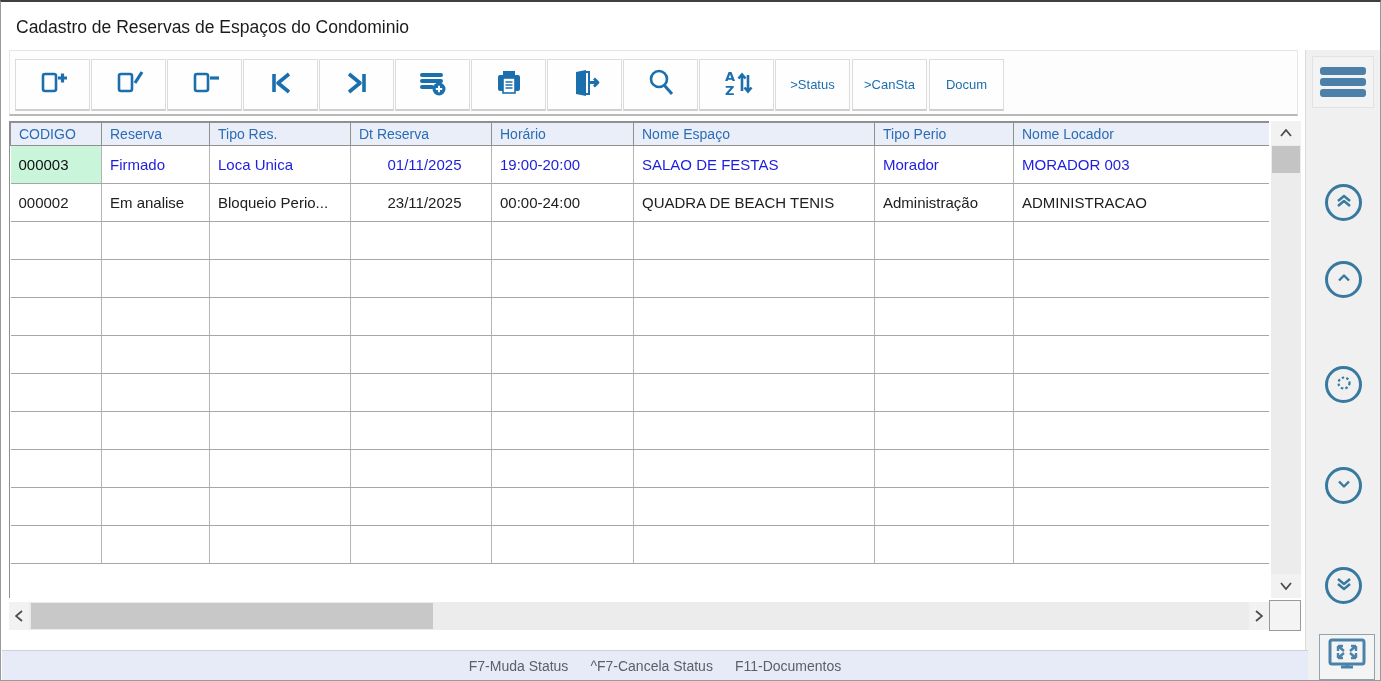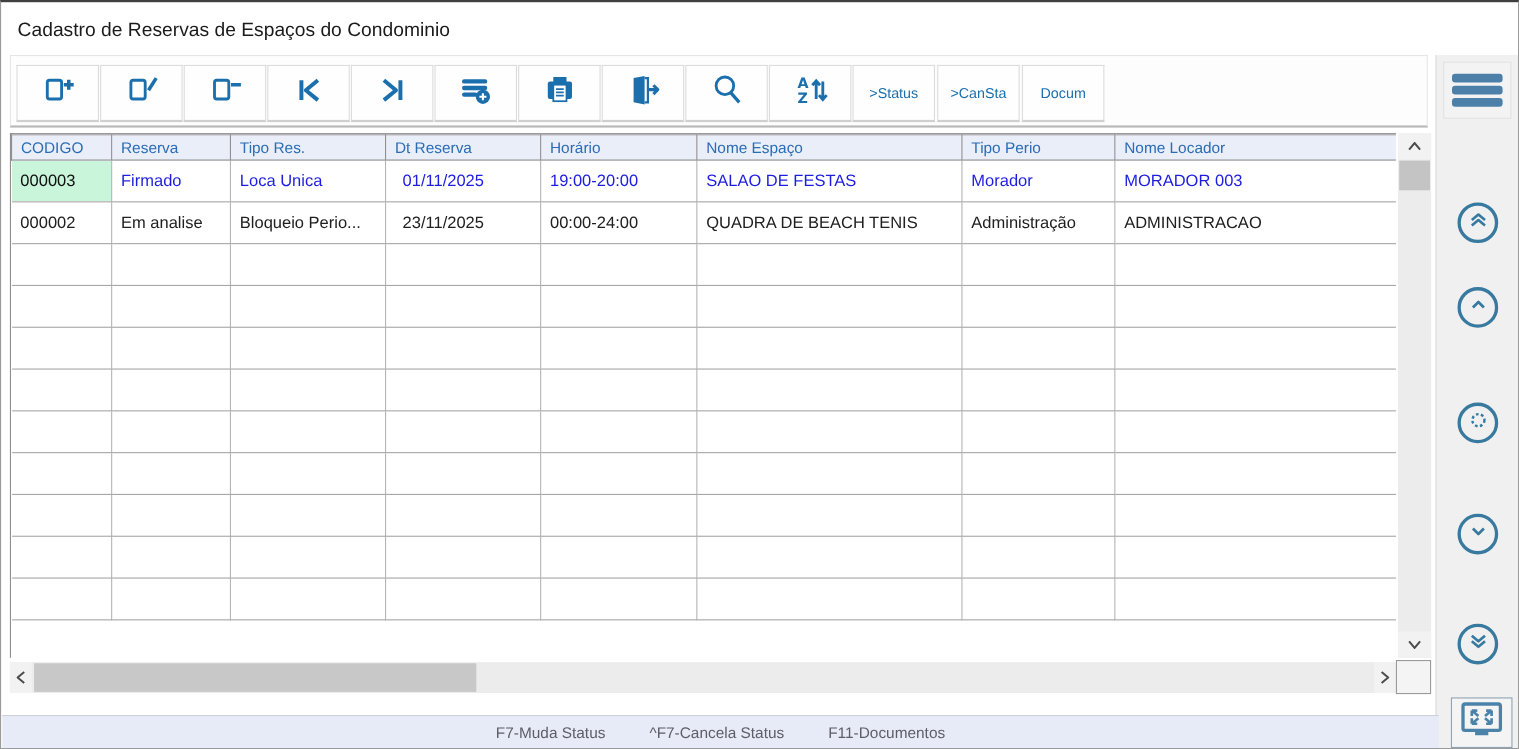--- a/index.html
+++ b/index.html
@@ -26,21 +26,21 @@
   .hamburger-btn i { display:block; width:46px; height:8px; border-radius:3px; background:#4d80a8; }
 
   
   .grid-wrap { position:absolute; left:8px; top:119px; width:1260px; height:477px; overflow:hidden;
                border-top:1px solid #8f8f8f; border-left:1px solid #8f8f8f; background:#fff; }
   table.grid { border-collapse:collapse; table-layout:fixed; width:1260px; }
   .grid th { height:23px; background:#e9eef9; color:#2b6cb5; font-weight:normal; font-size:14px;
              text-align:left; padding:0 8px; border:1px solid #909090; }
   .grid td { height:38px; font-size:15px; padding:0 8px; border-right:1px solid #b5b5b5;
              border-bottom:1px solid #a6a6a6; white-space:nowrap; overflow:hidden; background:#fff; }
-  .grid td:nth-child(4) { text-align:left;padding-left:15px; }
+  .grid td:nth-child(4) { text-align:center;padding-left:15px; }
   tr.row-blue td { color:#1d1de0; }
   tr.row-black td { color:#202020; }
   td.cell-selected { background:#c9f5da !important; color:#101010 !important; }
 
   
   .vscroll { position:absolute; left:1270px; top:119px; width:30px; height:477px; background:#ececec; }
   .vs-arrow { position:absolute; left:0; width:30px; height:24px; background:#f2f2f2;
               display:flex; align-items:center; justify-content:center; cursor:pointer; }
   .vs-arrow.up { top:0; } .vs-arrow.down { bottom:0; }
   .vs-thumb { position:absolute; left:1px; top:25px; width:28px; height:27px; background:#c4c4c4; cursor:pointer; }
@@ -50,21 +50,21 @@
   .hs-arrow { position:absolute; top:0; width:20px; height:28px; background:#f2f2f2;
               display:flex; align-items:center; justify-content:center; cursor:pointer; }
   .hs-arrow.left { left:0; } .hs-arrow.right { right:0; }
   .hs-thumb { position:absolute; left:22px; top:1px; width:402px; height:26px; background:#c8c8c8; cursor:pointer; }
   .scroll-corner { position:absolute; left:1268px; top:598px; width:32px; height:31px;
                    background:#f4f4f4; border:1px solid #9a9a9a; }
 
   
   .status-bar { position:absolute; left:1px; top:648px; width:1306px; height:31px; background:#e7ebf8;
                 border-top:1px solid #cdd1de; display:flex; align-items:center; justify-content:center;
-                gap:40px; color:#5d5e66; font-size:14px; }
+                gap:22px; color:#5d5e66; font-size:14px; }
 
   
   .circle-btn { position:absolute; left:1324px; width:37px; height:37px; border-radius:50%;
                 border:3px solid #37799f; background:transparent; display:flex; align-items:center;
                 justify-content:center; cursor:pointer; }
   .chev { width:16px; height:16px; }
 
   .fullscreen-btn { position:absolute; left:1318px; top:632px; width:56px; height:46px;
                     background:#f4f4f4; border:1px solid #8fa3b1; display:flex; align-items:center;
                     justify-content:center; cursor:pointer; }

